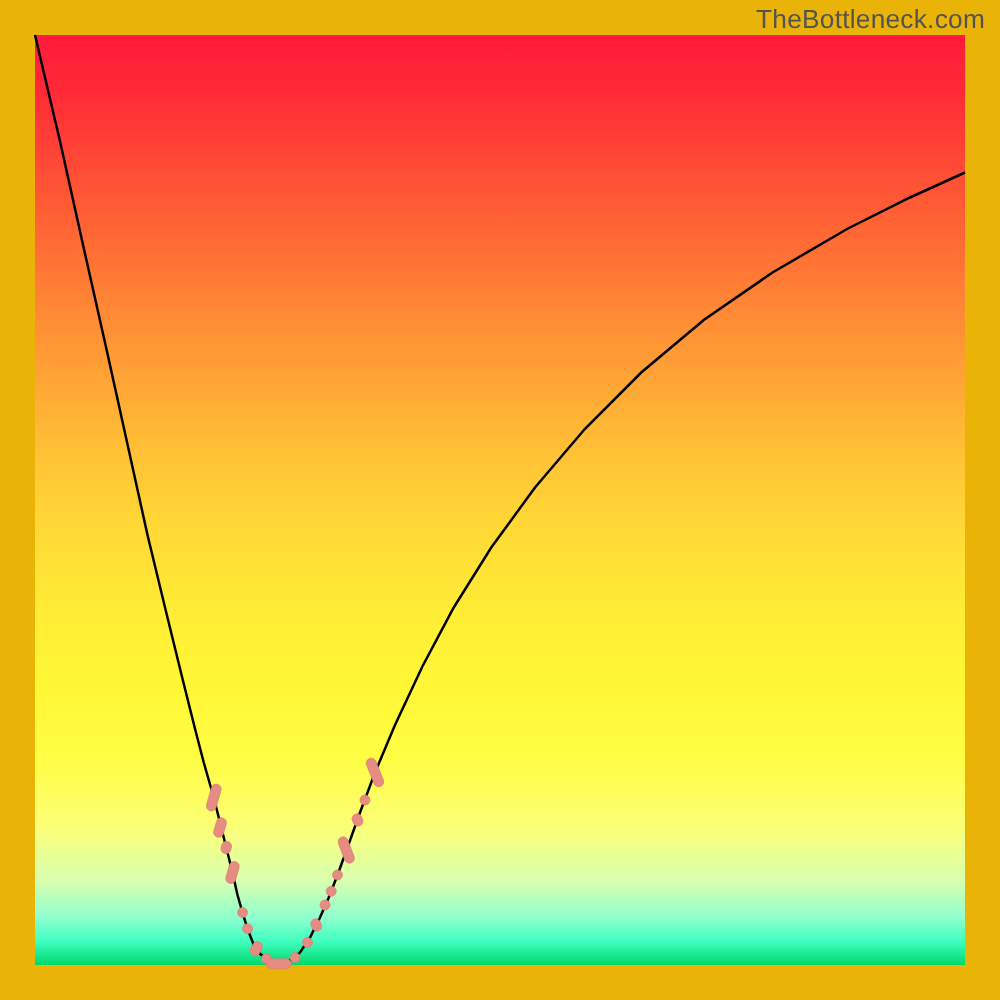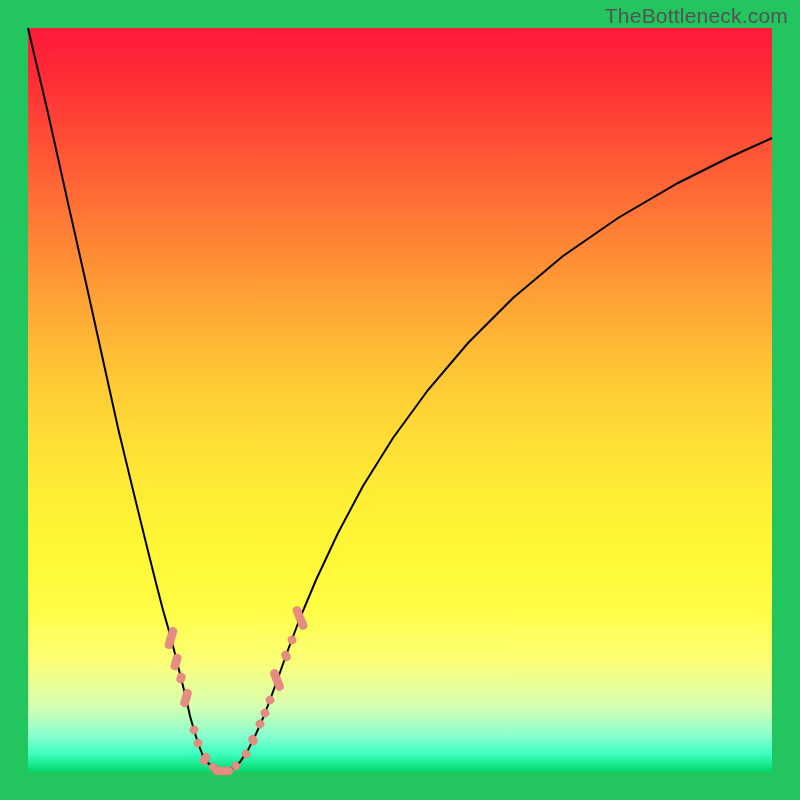--- a/index.html
+++ b/index.html
@@ -8,21 +8,21 @@
       height: 800px;
       overflow: hidden;
       position: relative;
       font-family: Arial, sans-serif;
     }
     .frame {
       position: absolute;
       top: 0; left: 0;
       width: 800px;
       height: 800px;
-      background: #22c55e;
+      background: #eab308;
     }
     .plot-area {
       position: absolute;
       top: 28px;
       left: 28px;
       width: 744px;
       height: 744px;
       background: linear-gradient(to bottom,
         #ff1a3a 0%,
         #ff2a36 6%,

